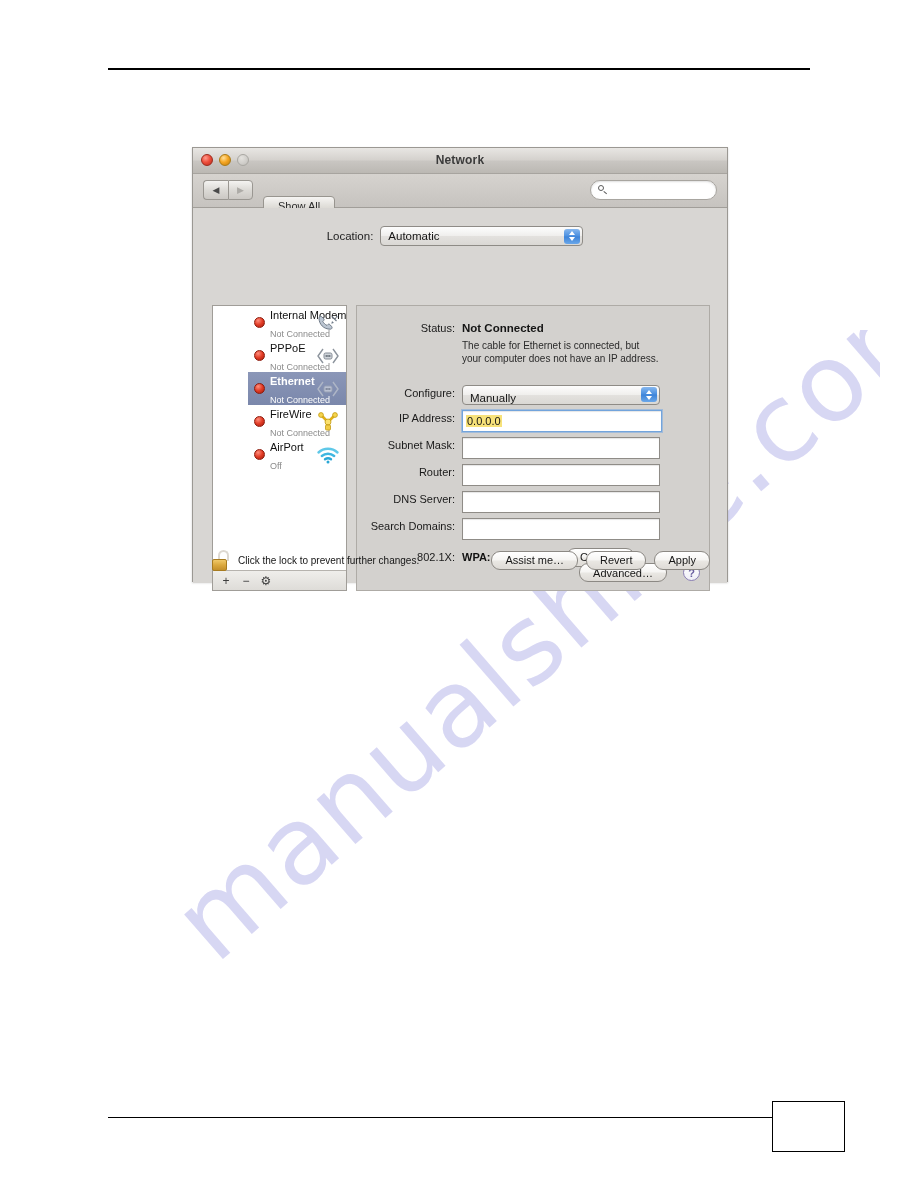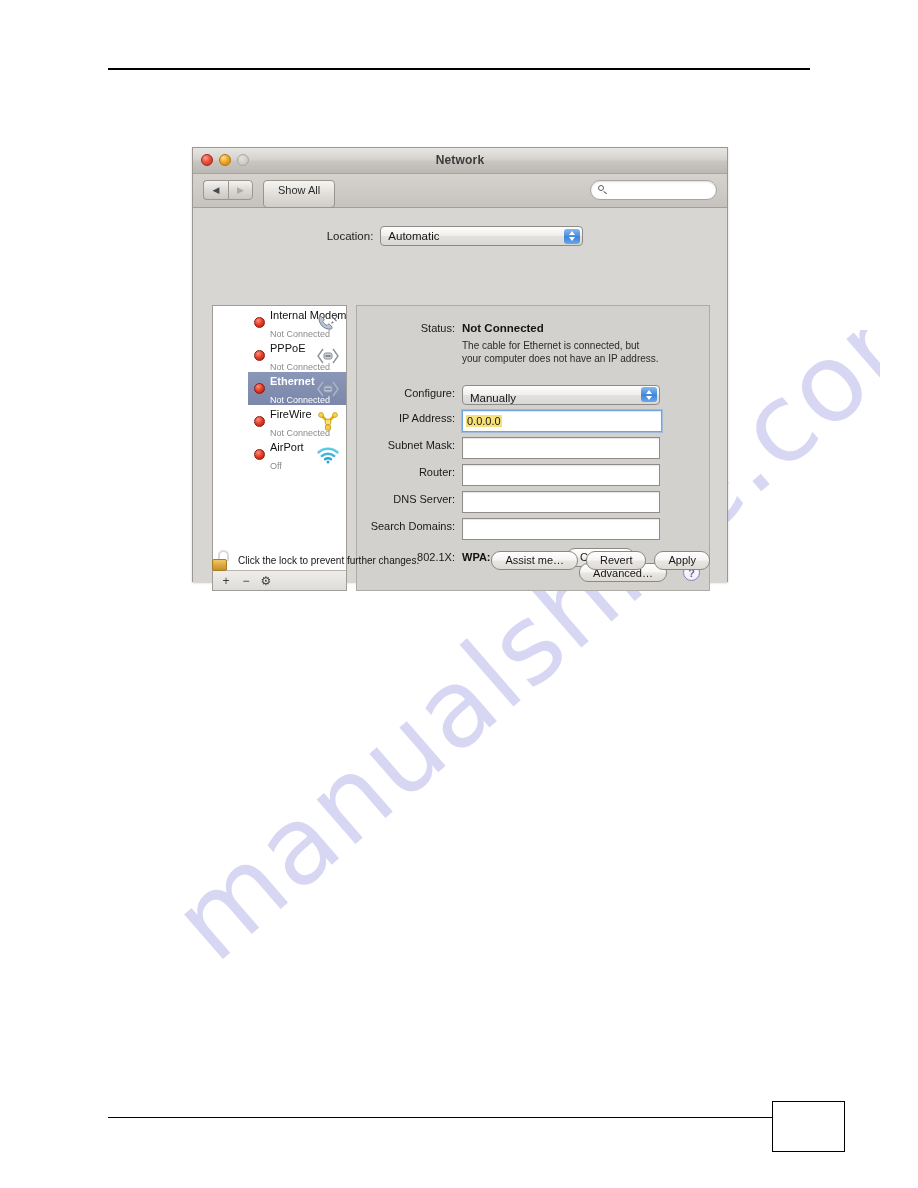--- a/index.html
+++ b/index.html
@@ -154,22 +154,22 @@
     justify-content: center;
     font-size: 9px;
     color: #4a4a4a;
   }
   .navbtn.left { border-radius: 4px 0 0 4px; border-right: none; }
   .navbtn.right { border-radius: 0 4px 4px 0; color: #adaba7; }
 
   .showall {
     position: absolute;
     left: 70px;
-    top: 6px;
-    height: 28px;
+    top: 22px;
+    height: 20px;
     padding: 0 14px;
     background: linear-gradient(to bottom, #f6f5f3 0%, #e0ded9 52%, #d0cdc8 100%);
     border: 1px solid #98958f;
     border-radius: 4px;
     box-sizing: border-box;
     font-size: 11px;
     line-height: 18px;
     color: #2b2b2b;
   }
 

